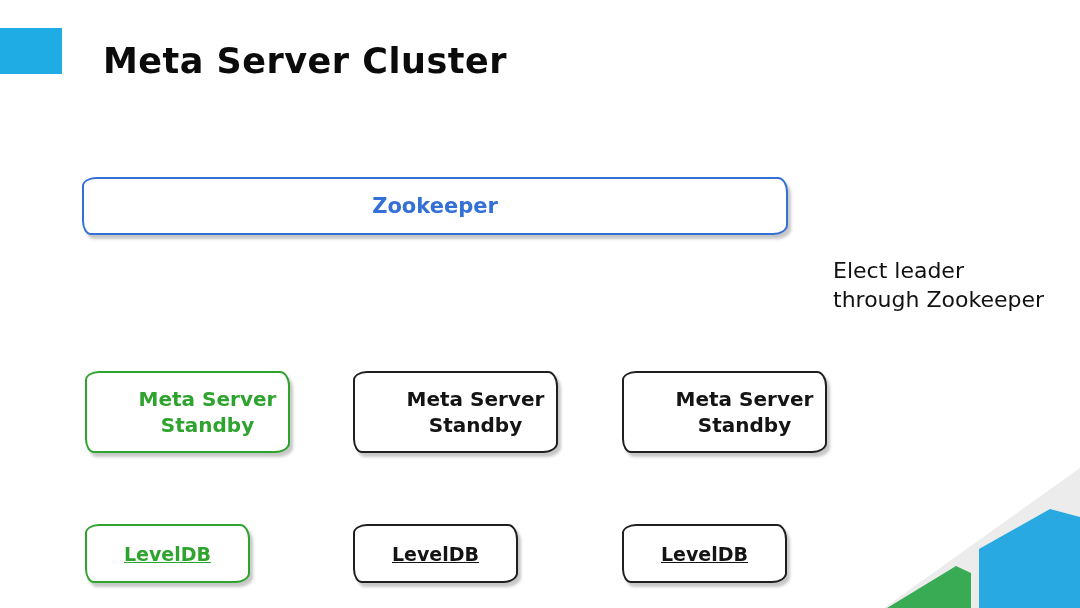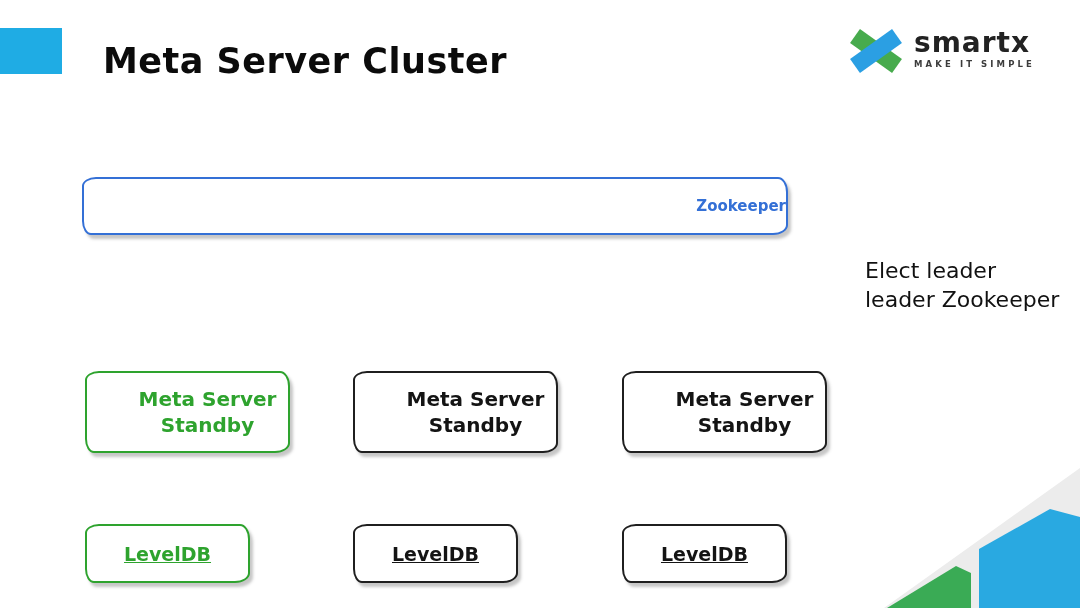--- a/index.html
+++ b/index.html
@@ -41,62 +41,51 @@
     position:absolute;background:#fff;border:2px solid var(--box-black,#1f1f1f);
     display:flex;flex-direction:column;align-items:center;justify-content:center;
     text-align:center;font-weight:700;color:#141414;
     border-radius:14px 10px 15px 9px / 9px 15px 10px 14px;
     box-shadow:3px 4px 3px rgba(130,130,130,0.45);
   }
   .box .line{line-height:26px;}
   .zk-box{
     left:82px;top:177px;width:702px;height:54px;
     border-color:var(--zookeeper-blue,#3470d6);color:var(--zookeeper-blue,#3470d6);
-    font-size:15px;
-    align-items:flex-end;
+    font-size:21px;
   }
   .green-box{border-color:var(--leader-green,#2ea32e);color:var(--leader-green,#2ea32e);}
   .meta-box{top:371px;width:161px;height:78px;font-size:20px;padding-left:40px;}
   .db-box{top:524px;width:161px;height:55px;font-size:19px;text-decoration:underline;}
   .col1{left:85px;}
   .col2{left:353px;}
   .col3{left:622px;}
   .annotation{
     position:absolute;left:833px;top:256px;
-    font-size:22px;color:#111;line-height:29px;font-weight:400;margin-left:32px;
+    font-size:22px;color:#111;line-height:29px;font-weight:400;
   }
   .corner-deco{position:absolute;left:0;top:0;width:1080px;height:608px;pointer-events:none;}
 </style>
 </head>
 <body>
 
 <div class="slide">
 
   <div class="accent-bar"></div>
 
   <h1 class="title">Meta Server Cluster</h1>
 
-  <div class="logo">
-    <svg class="logo-mark" viewBox="0 0 60 46" xmlns="http://www.w3.org/2000/svg">
-      <line x1="9" y1="8" x2="51" y2="38" stroke-width="17" style="stroke:var(--logo-green,#47ab4d)"></line>
-      <line x1="51" y1="8" x2="9" y2="38" stroke-width="17" style="stroke:var(--logo-blue,#2b9fe3)"></line>
-    </svg>
-    <div class="logo-text">
-      <div class="logo-name">smartx</div>
-      <div class="logo-tagline">MAKE IT SIMPLE</div>
-    </div>
-  </div>
 
   <div class="box zk-box">
     <span class="line">Zookeeper</span>
   </div>
 
   <div class="annotation">
     <div>Elect leader</div>
-    <div>leader Zookeeper</div>
+    <div>through Zookeeper</div>
   </div>
 
   <div class="box meta-box green-box col1">
     <span class="line">Meta Server</span>
     <span class="line">Standby</span>
   </div>
   <div class="box meta-box col2">
     <span class="line">Meta Server</span>
     <span class="line">Standby</span>
   </div>

